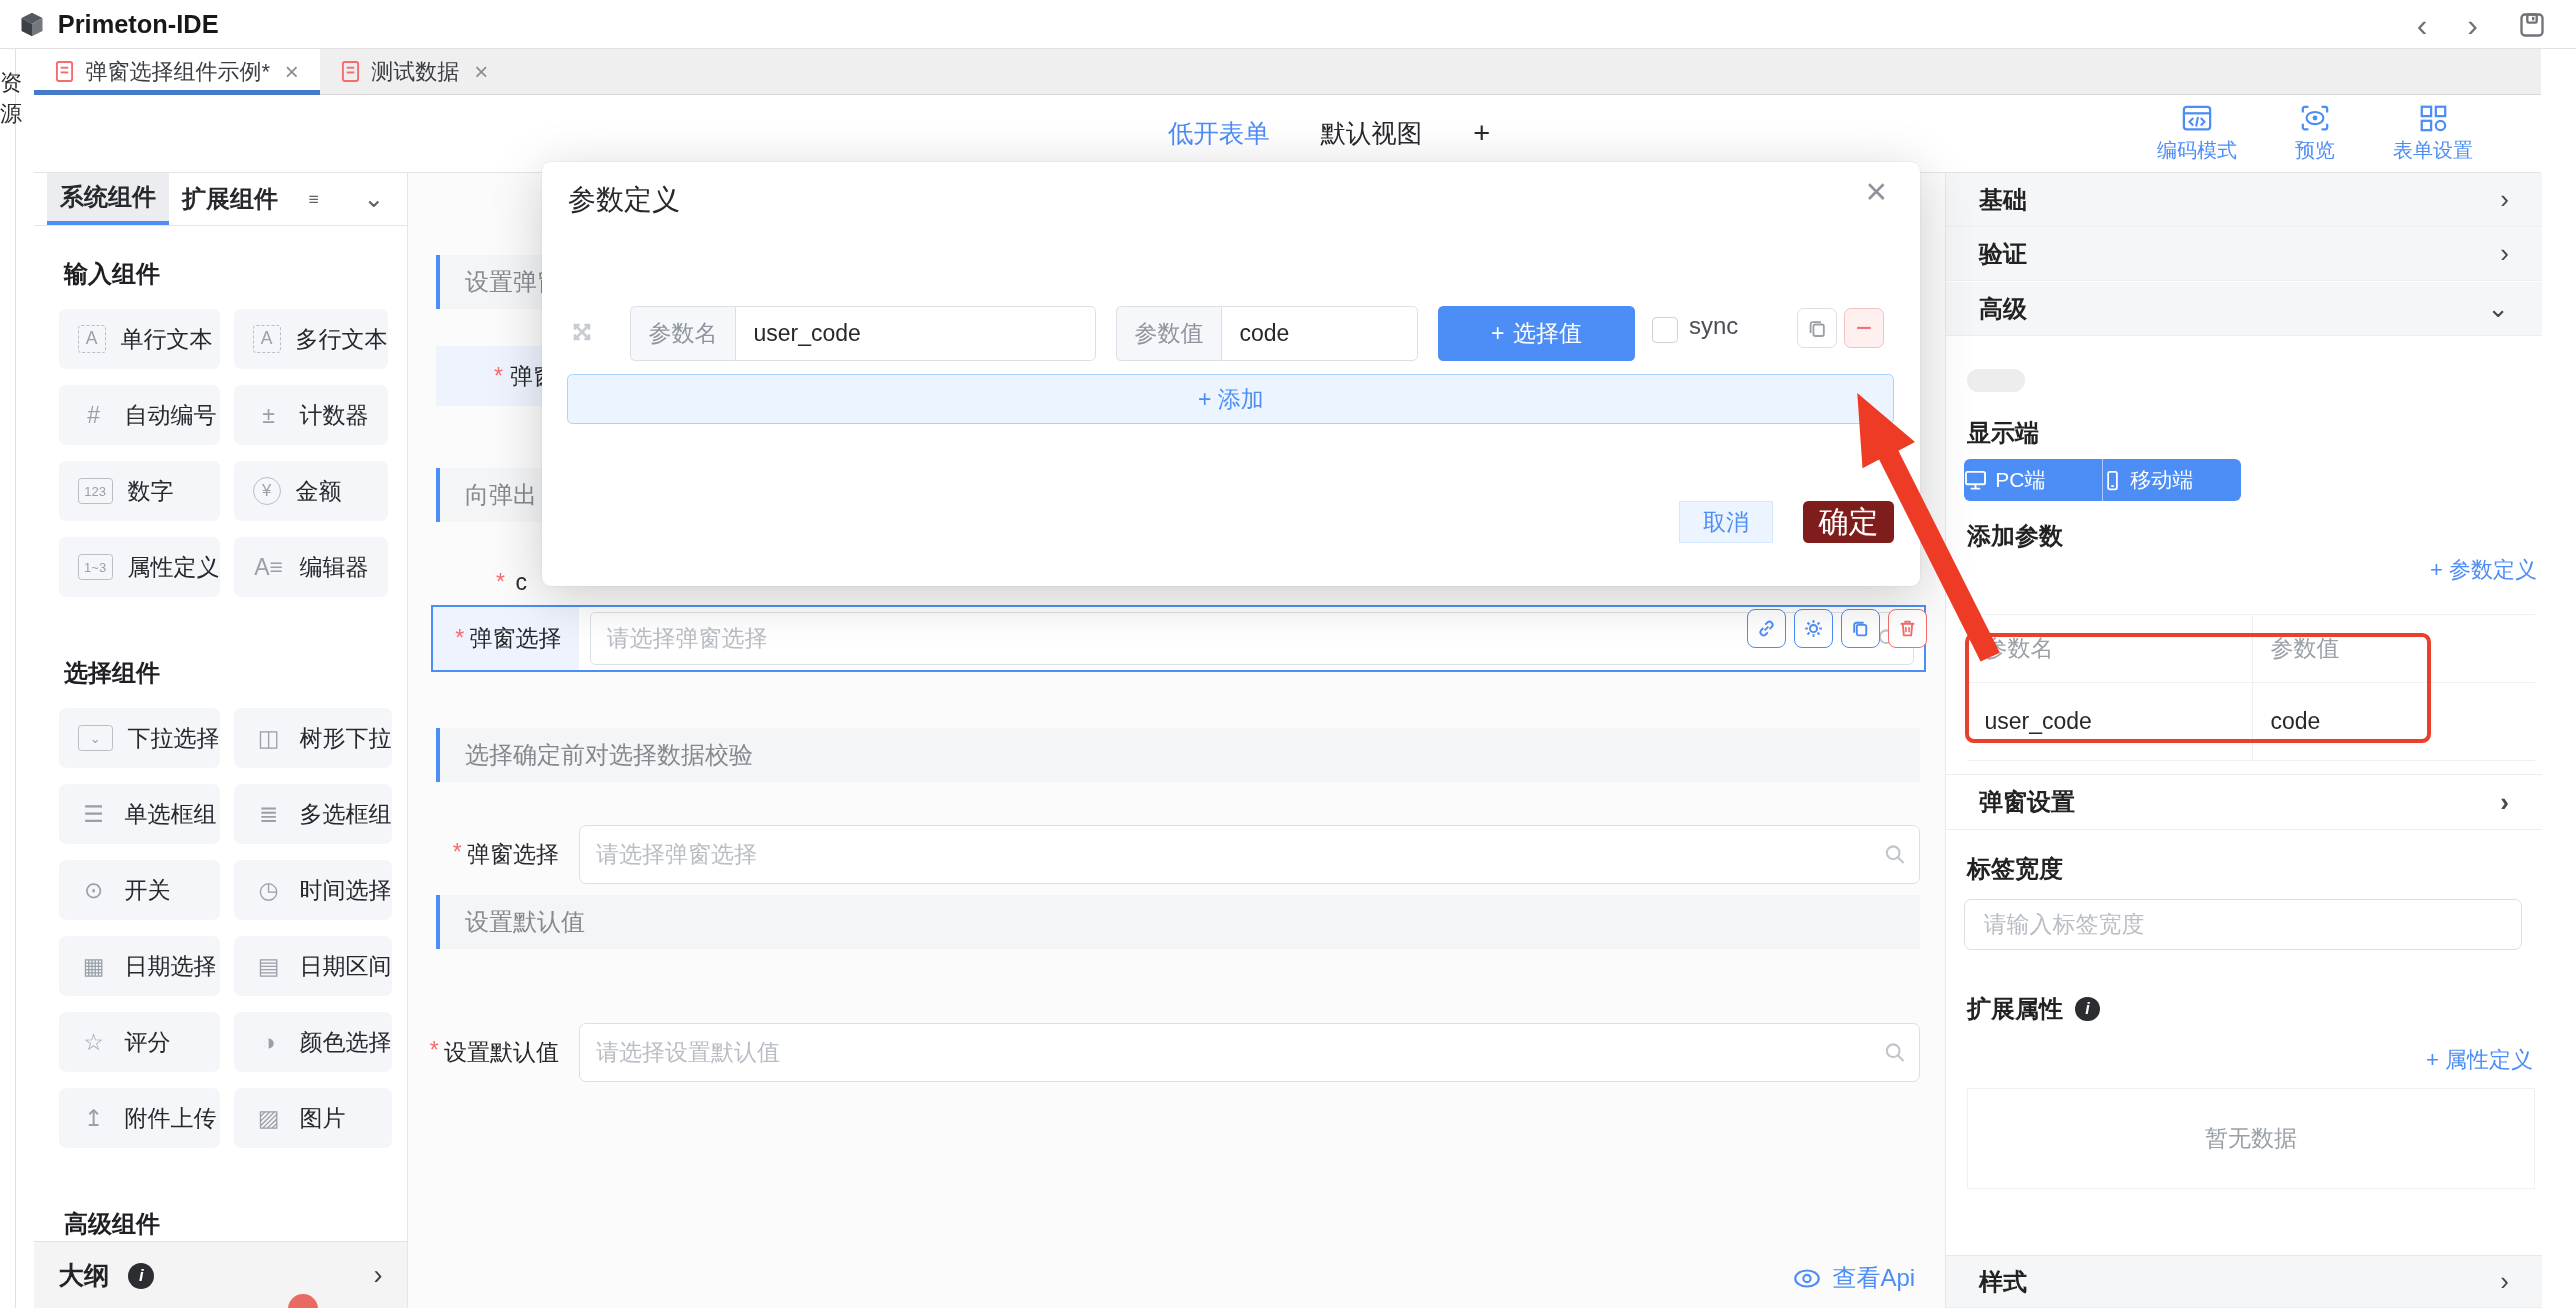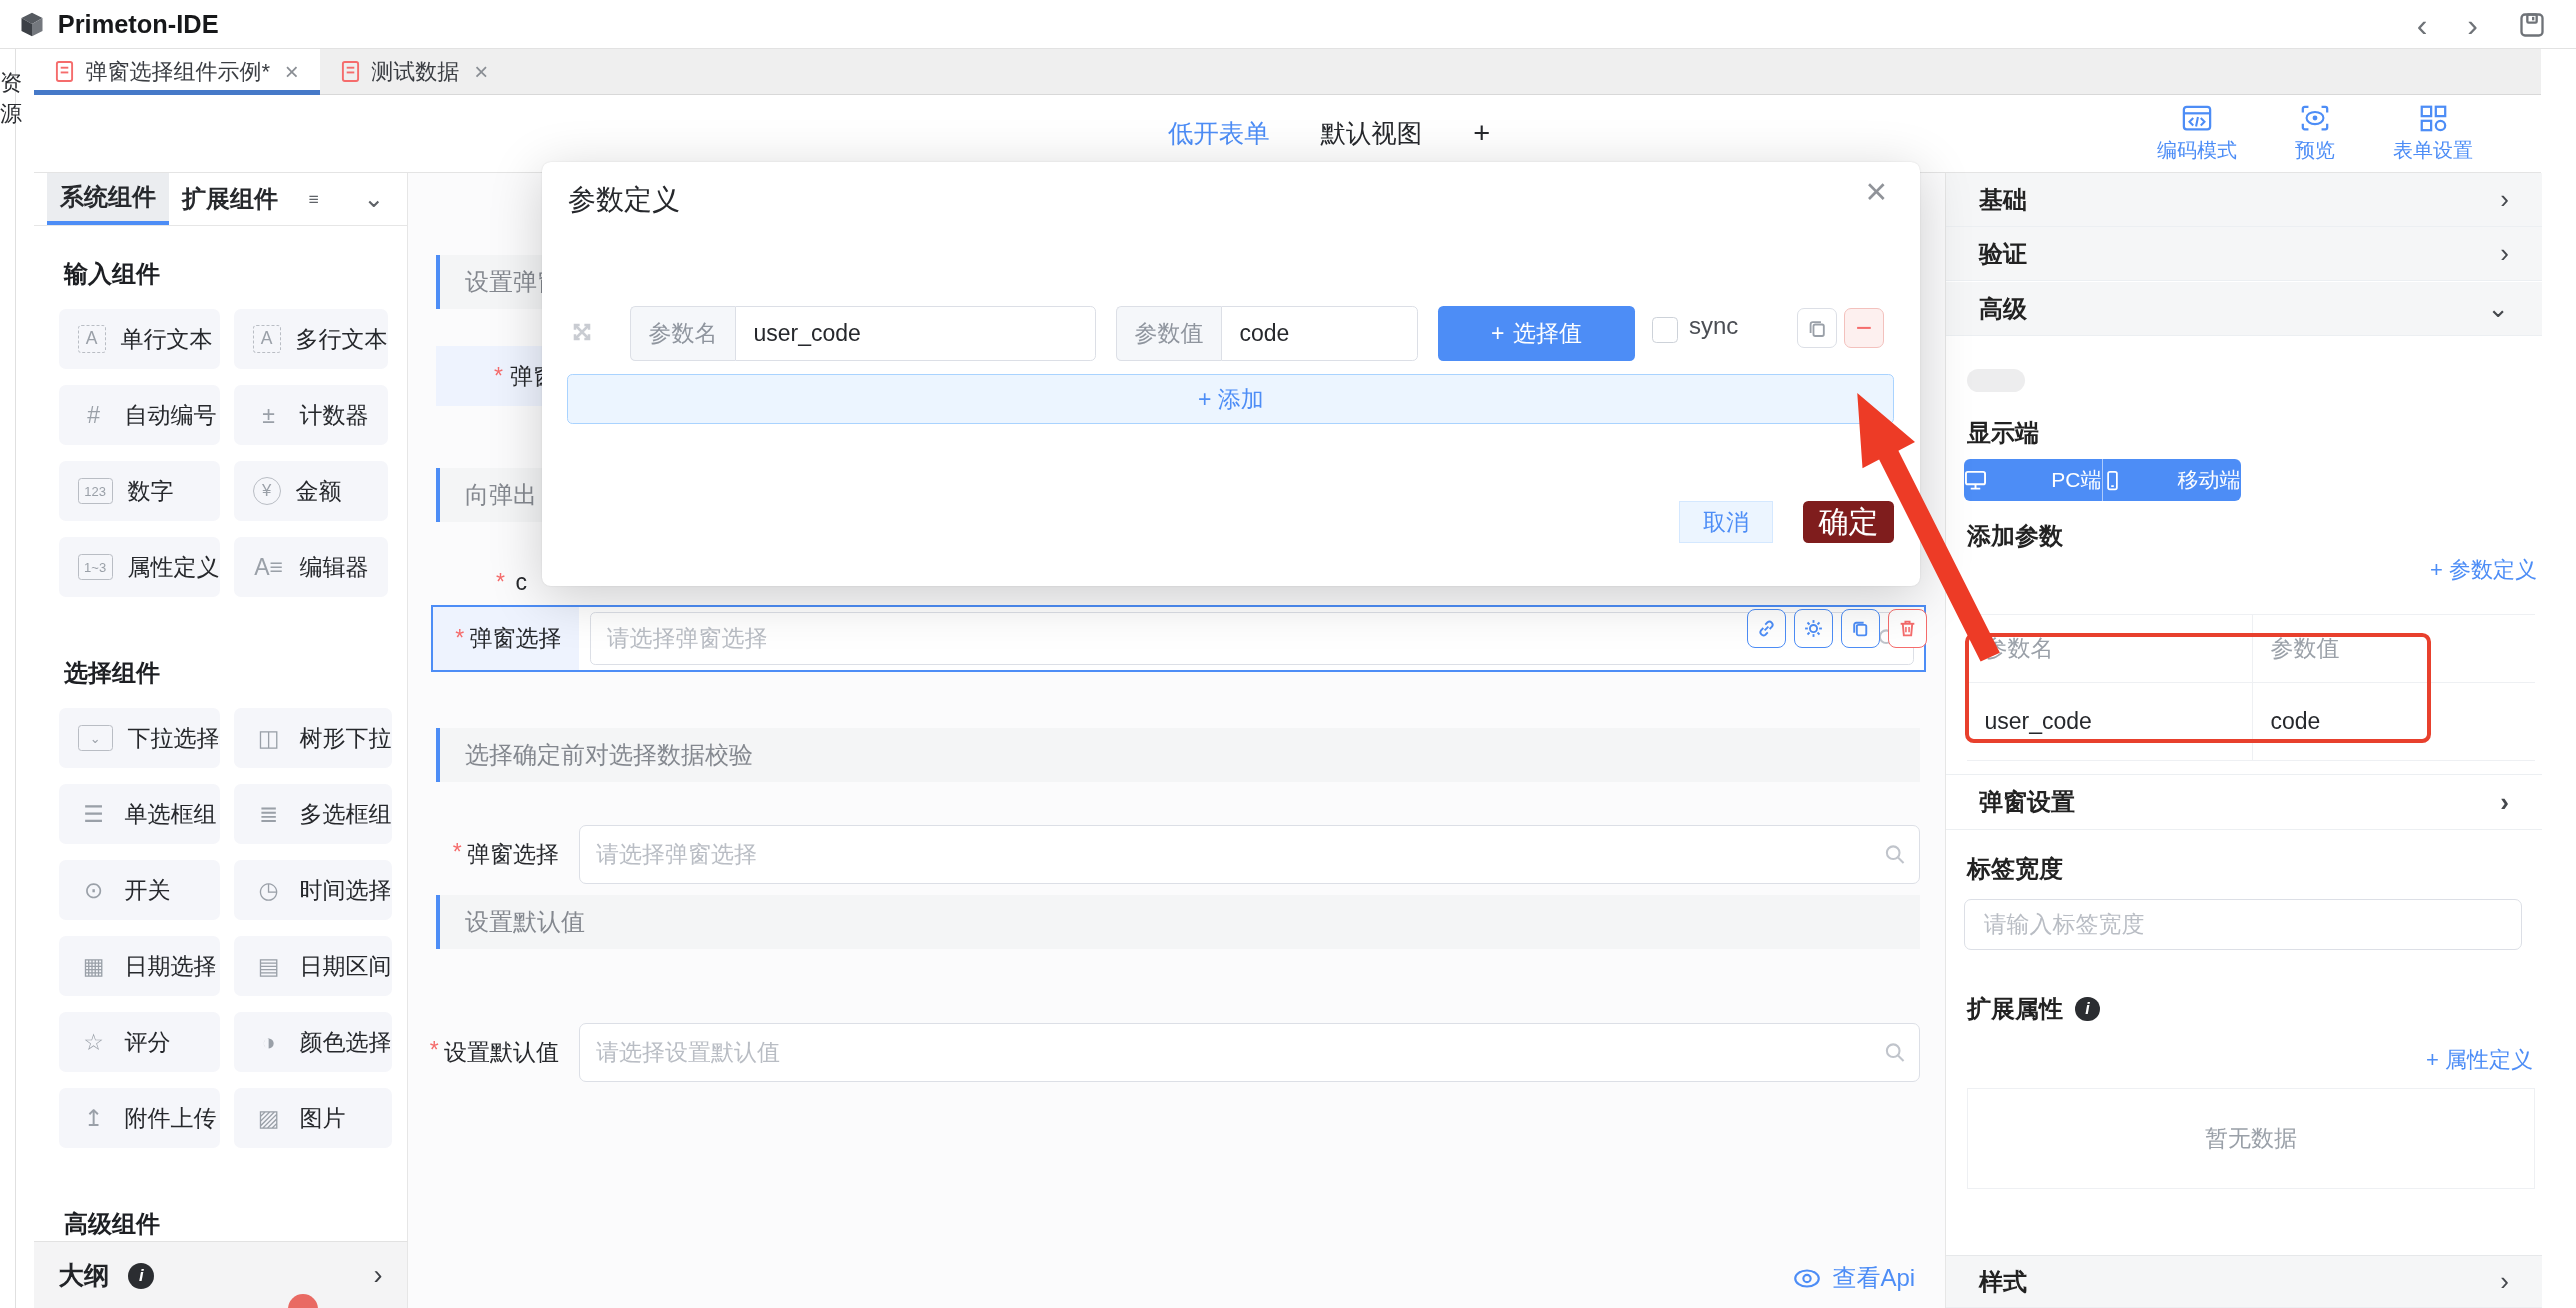--- a/index.html
+++ b/index.html
@@ -78,21 +78,21 @@
   .fld-row .inp{flex:1;margin-left:20px;height:59px;border:0.9px solid #dcdfe6;border-radius:7px;background:#fff;display:flex;align-items:center;padding:0 16px;position:relative}
   .view-api{position:absolute;left:1384px;top:1089px;display:flex;align-items:center;gap:10.5px;color:#4d8df6;font-size:24px;cursor:pointer}
 
   
   .inspector{position:absolute;left:1945px;top:173px;width:596px;height:1135px;background:#fff;border-left:0.9px solid #e6e6e6}
   .acc{position:absolute;left:0;width:596px;height:54px;background:#f5f6f7;border-bottom:0.9px solid #eceff2;display:flex;align-items:center;padding:0 33px;font-size:24px;font-weight:600;color:#222;cursor:pointer}
   .acc .chev{margin-left:auto;font-size:26px;color:#45484d;font-weight:400}
   .pill{position:absolute;left:21px;top:196px;width:58px;height:23px;border-radius:11.4px;background:#ededee}
   .insp-label{position:absolute;left:21px;font-size:24px;font-weight:600;color:#222}
   .segmented{position:absolute;left:17.5px;top:286px;width:277px;height:42px;display:flex;border-radius:6.1px;overflow:hidden}
-  .seg{flex:1;background:#4d8df6;color:#fff;font-size:21px;display:flex;align-items:center;justify-content:space-between;gap:8.8px;cursor:pointer}
+  .seg{flex:1;background:#4d8df6;color:#fff;font-size:21px;display:flex;align-items:center;justify-content:flex-start;gap:8.8px;cursor:pointer}
   .seg.first{border-right:1.8px solid rgba(255,255,255,.55)}
   .blue-link{position:absolute;color:#4d8df6;font-size:22px;cursor:pointer}
   .ptable{position:absolute;left:21px;width:568px;border-top:0.9px solid #eef0f3;border-bottom:0.9px solid #eef0f3}
   .prow{display:flex;border-bottom:0.9px solid #eef0f3}
   .prow:last-child{border-bottom:none}
   .pcell{padding-left:17.5px;display:flex;align-items:center;font-size:23px}
   .pcell.c1{width:286px;border-right:0.9px solid #eef0f3}
   .pcell.c2{flex:1}
   .pcell.hdr{color:#9aa0a8}
   .red-annot{position:absolute;left:19px;top:460px;width:466px;height:110px;border:4.4px solid #e8402d;border-radius:8.8px;z-index:5;pointer-events:none}

